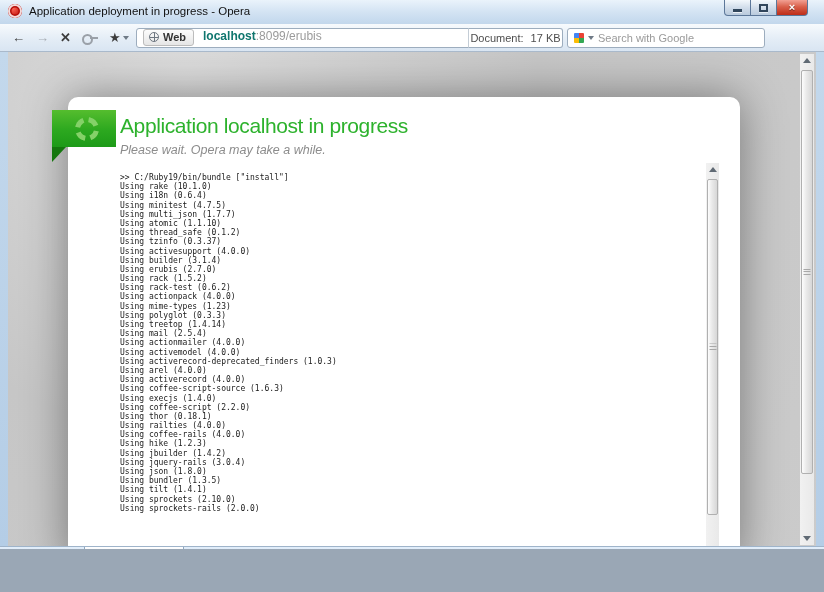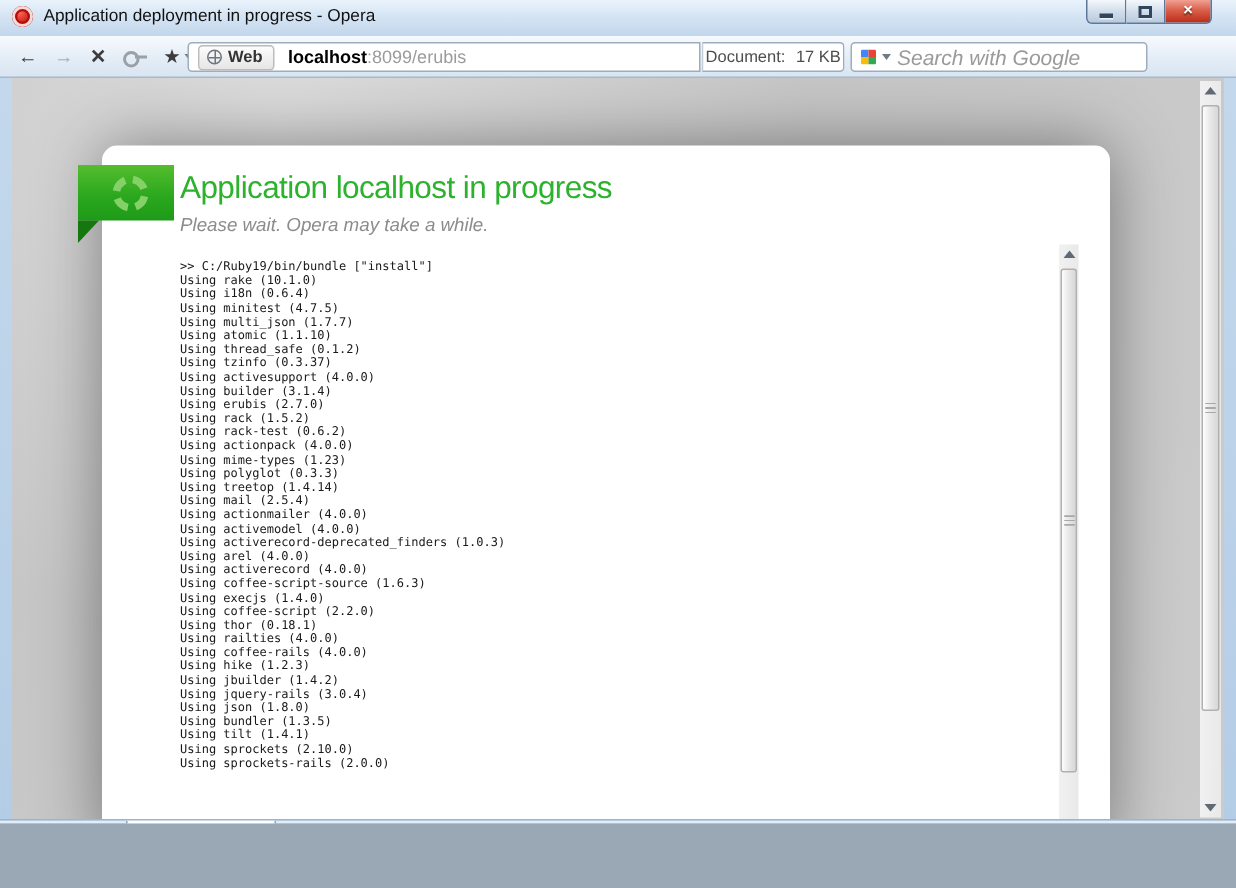--- a/index.html
+++ b/index.html
@@ -33,39 +33,39 @@
     background:linear-gradient(180deg,#f7fafd 0%,#e4edf6 55%,#d9e5f2 100%);
     border-bottom:1px solid #a9b9cb; }
   .nav { position:absolute; left:12px; top:0; height:27px; display:flex; align-items:center; gap:11px; }
   .nav .ic { font-size:13px; line-height:1; color:#3c3c3c; }
   .nav .dis { color:#a7adb4; }
   .key-icon { position:relative; width:16px; height:8px; }
   .key-icon::before { content:""; position:absolute; left:0; top:0; width:7px; height:7px; border:2px solid #9aa0a8; border-radius:50%; }
   .key-icon::after  { content:""; position:absolute; left:8px; top:3px; width:8px; height:2px; background:#9aa0a8; }
   .star-wrap { display:flex; align-items:center; gap:2px; }
   .caret { width:0; height:0; border-left:3.5px solid transparent; border-right:3.5px solid transparent; border-top:4px solid #6f7a86; }
-  .addressbar { position:absolute; left:125px; top:4px; width:342px; height:20px; background:#fff;
-    border:1px solid #9dadbe; border-radius:3px 0 0 3px; display:flex; align-items:center; padding:0 6px; }
+  .addressbar { position:absolute; left:136px; top:4px; width:342px; height:20px; background:#fff;
+    border:1px solid #9dadbe; border-radius:3px 0 0 3px; display:flex; align-items:flex-start; padding:0 6px; }
   .web-badge { display:flex; align-items:center; gap:4px; padding:1px 7px 2px 5px;
     background:linear-gradient(180deg,#fcfcfc,#e6e6e6); border:1px solid #bcbcbc; border-radius:3px;
     font-size:11px; font-weight:bold; color:#333; }
   .globe-icon { position:relative; width:10px; height:10px; border:1.5px solid #6d7680; border-radius:50%; }
   .globe-icon::before { content:""; position:absolute; left:50%; top:0; bottom:0; width:1px; background:#6d7680; }
   .globe-icon::after  { content:""; position:absolute; top:50%; left:0; right:0; height:1px; background:#6d7680; }
   .url { margin-left:9px; font-size:12px; white-space:nowrap; }
-  .url .host { font-weight:bold; color:#000000; }
+  .url .host { font-weight:bold; color:#0f766e; }
   .url .path { color:#9b9b9b; }
   .docseg { position:absolute; left:468px; top:4px; width:95px; height:20px; background:#fff;
     border:1px solid #9dadbe; border-left:1px solid #c4cdd6; border-radius:0 3px 3px 0;
     display:flex; align-items:center; justify-content:center; gap:7px; font-size:11px; color:#4d4d4d; }
   .searchbox { position:absolute; left:567px; top:4px; width:198px; height:20px; background:#fff;
     border:1px solid #9dadbe; border-radius:3px; display:flex; align-items:center; gap:4px; padding:0 6px; }
   .gicon { width:10px; height:10px; display:grid; grid-template-columns:1fr 1fr; grid-template-rows:1fr 1fr; border-radius:1px; overflow:hidden; }
   .gicon i { display:block; }
-  .search-ph { font-size:14px; color:#9a9a9a; white-space:nowrap;font-style:italic; }
+  .search-ph { font-size:11px; color:#9a9a9a; white-space:nowrap; }
   .ext-ast { position:absolute; left:773px; top:30px; width:15px; height:15px; border-radius:3px;
     background:linear-gradient(180deg,#d5332c,#a41511); border:1px solid #8c100c;
     color:#fff; font-size:11px; font-weight:bold; text-align:center; line-height:14px; }
   .ext-abp { position:absolute; left:797px; top:30px; width:16px; height:16px; border-radius:50%;
     background:radial-gradient(circle at 40% 30%,#e2593a,#b52d14); border:1px solid #8f2008;
     color:#fff; font-size:5.5px; font-weight:bold; text-align:center; line-height:16px; letter-spacing:0; }
   
   .viewport { position:absolute; top:52px; left:0; right:0; height:494px;
     background:linear-gradient(180deg,#c3d8ec,#b4cde6); }
   .canvas { position:absolute; left:8px; right:8px; top:0; bottom:0; overflow:hidden;

